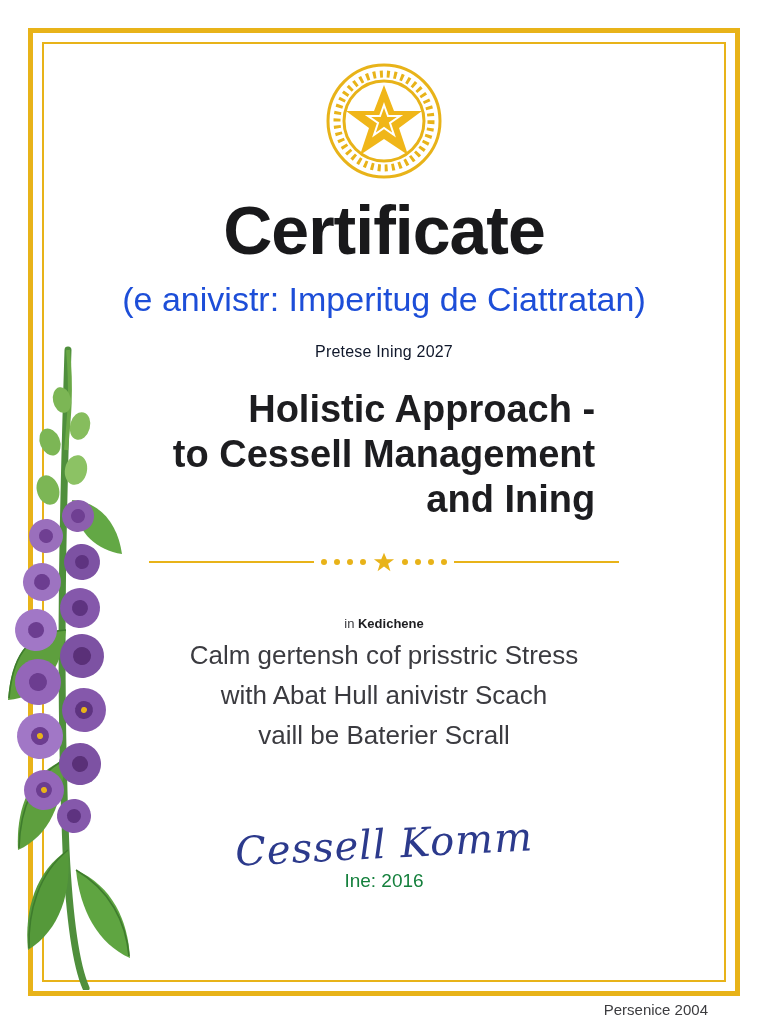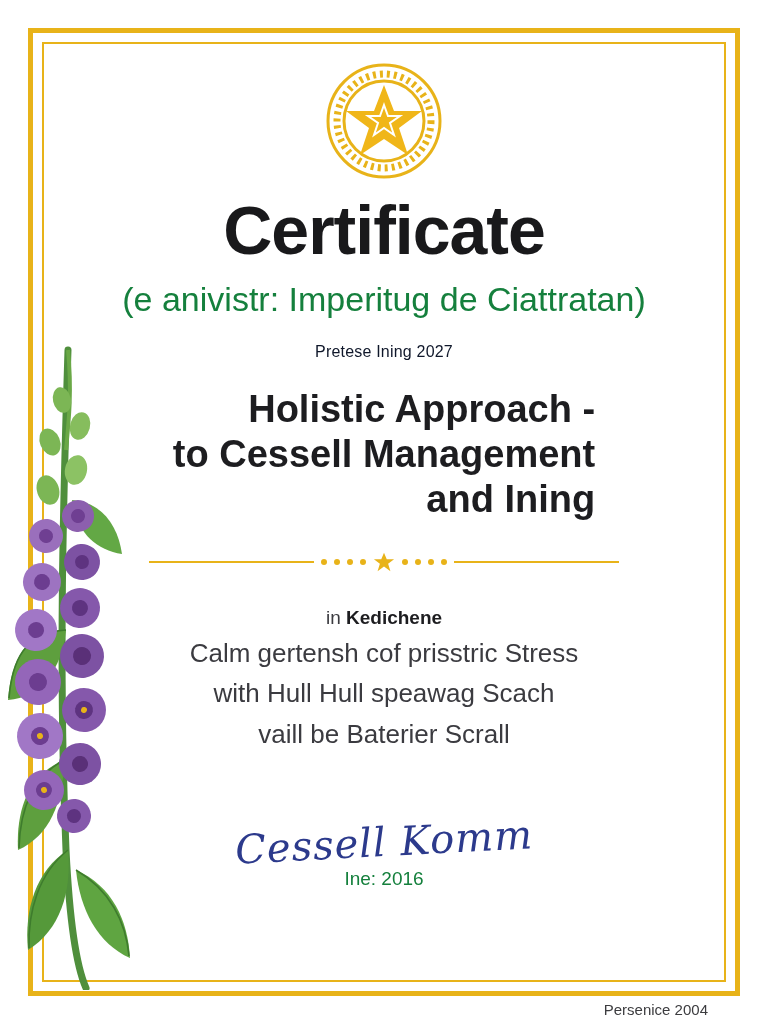--- a/index.html
+++ b/index.html
@@ -69,21 +69,21 @@
     font-weight: bold;
     color: #19191b;
     letter-spacing: -1px;
     line-height: 1;
     margin-top: 22px;
     text-align: center;
   }
 
   .subtitle {
     font-size: 34px;
-    color: #15803d;
+    color: #1d4ed8;
     margin-top: 16px;
     text-align: center;
     font-weight: 300;
   }
 
   .edition {
     font-size: 16px;
     color: #0f172a;
     margin-top: 24px;
     text-align: center;
@@ -129,21 +129,22 @@
   .body-block {
     margin-top: 30px;
     text-align: center;
     color: #3b3b40;
   }
   .body-line {
     font-size: 26px;
     line-height: 1.55;
   }
   .body-line.first {
-    font-size: 19px;
+    font-size: 13px;
+    margin-top: 11px;
   }
   .body-line .name {
     font-weight: bold;
     color: #1d1d20;
   }
 
   .signature-area {
     margin-top: 68px;
     display: flex;
     flex-direction: column;
@@ -313,21 +314,21 @@
       <span class="dot"></span>
       <span class="dot"></span>
       <span class="line"></span>
     </div>
 
     <div class="body-block">
       <div class="body-line first">
         <span>in </span><span class="name">Kedichene</span>
       </div>
       <div class="body-line">Calm gertensh cof prisstric Stress</div>
-      <div class="body-line">with Hull Hull speawag Scach</div>
+      <div class="body-line">with Abat Hull anivistr Scach</div>
       <div class="body-line">vaill be Baterier Scrall</div>
     </div>
 
     <div class="signature-area">
       <div class="signature">Cessell Komm</div>
       <div class="sign-date">Ine: 2016</div>
     </div>
 
   </div>
 

